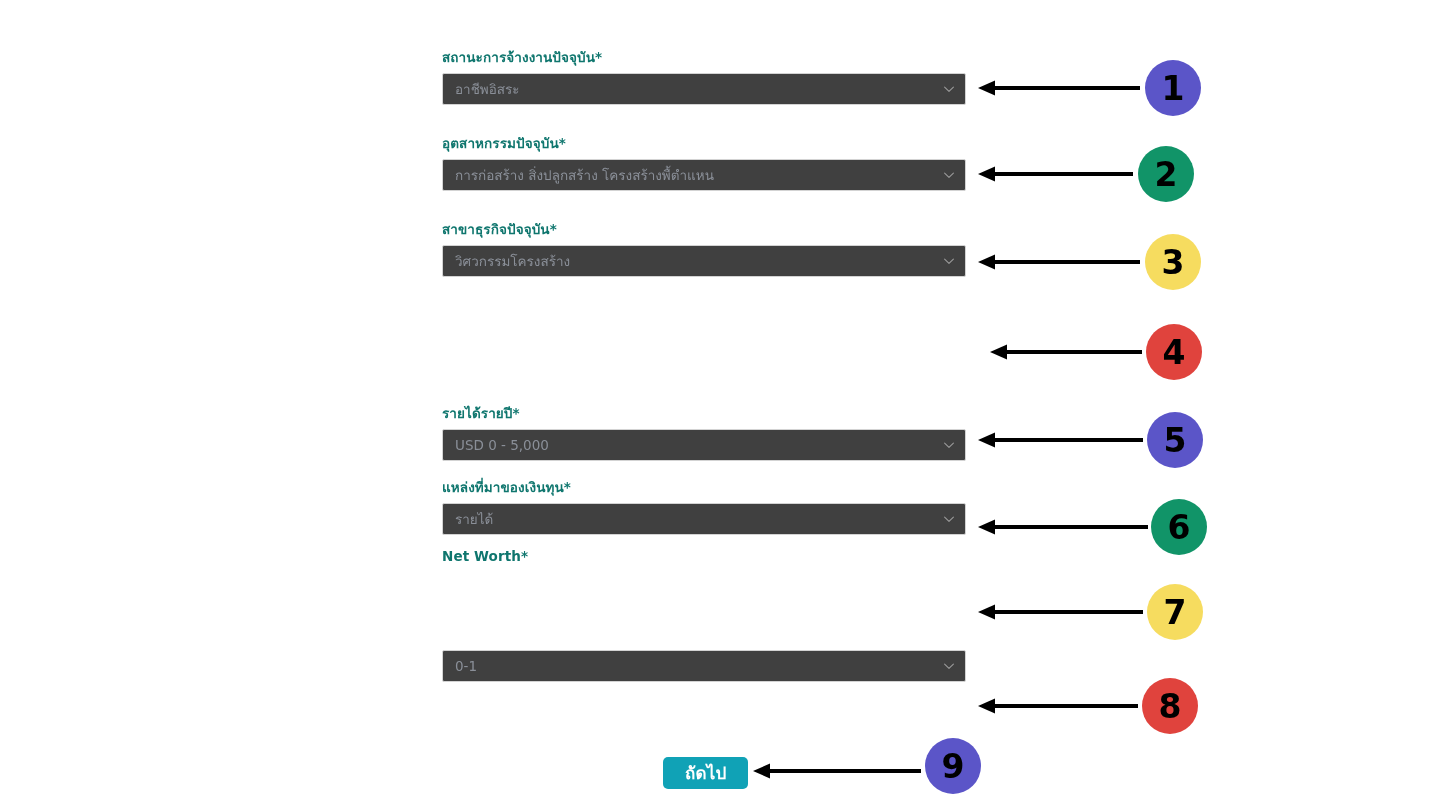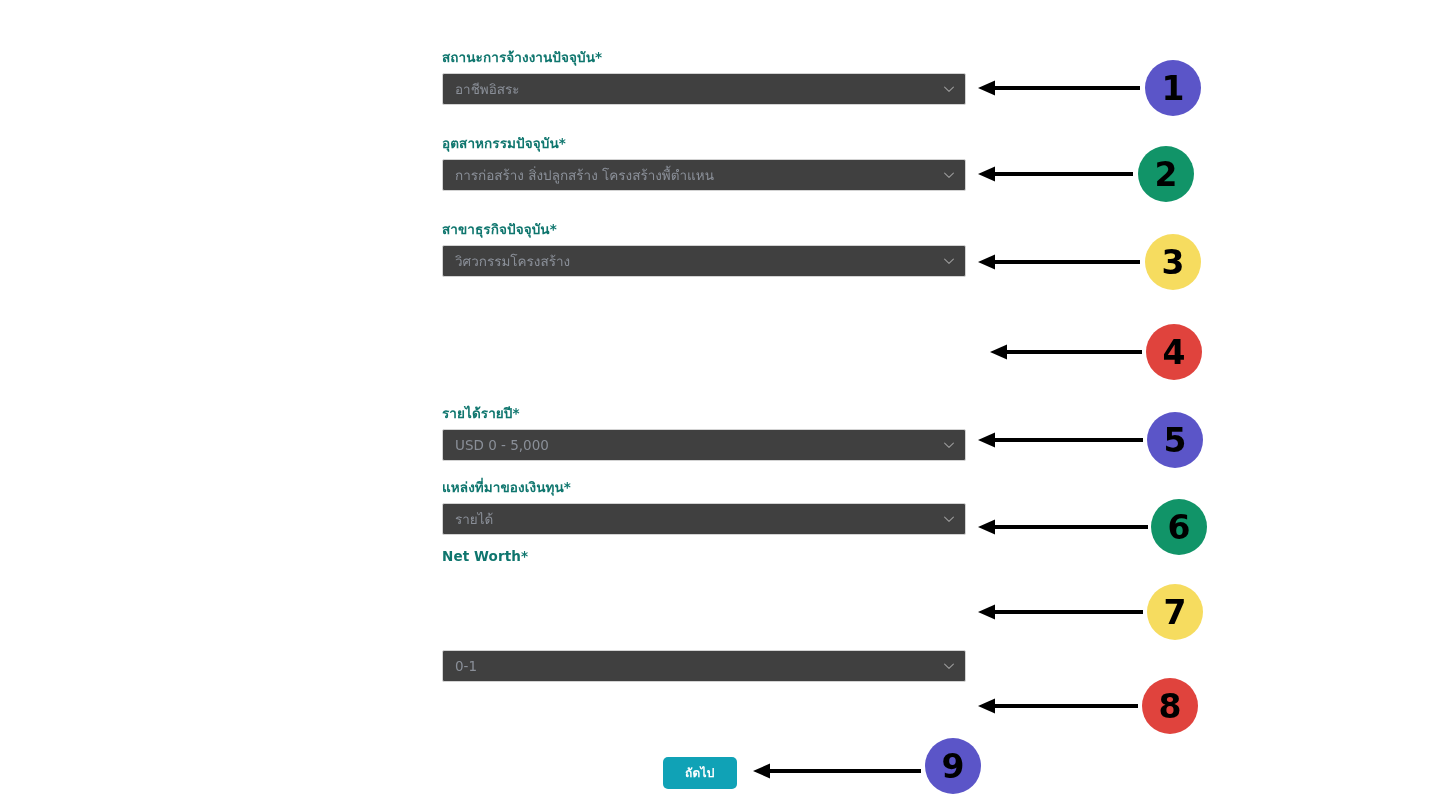--- a/index.html
+++ b/index.html
@@ -90,21 +90,21 @@
     left: 663px;
     top: 757px;
   }
   .submit-btn {
     display: inline-block;
     background: #10a2b6;
     color: #ffffff;
     border: none;
     border-radius: 5px;
     font-family: "DejaVu Sans", "Liberation Sans", sans-serif;
-    font-size: 12px;
+    font-size: 17px;
     font-weight: 700;
     padding: 0 22px;
     height: 32px;
     line-height: 32px;
     cursor: pointer;
     letter-spacing: 0.2px;
   }
 
   
   .annotations {

